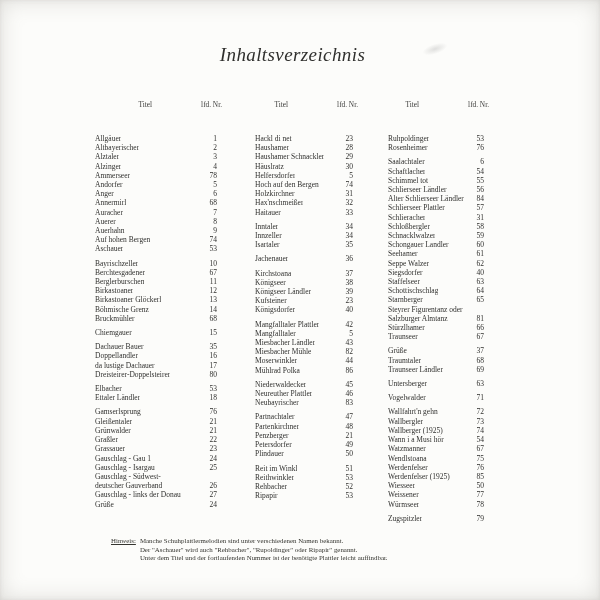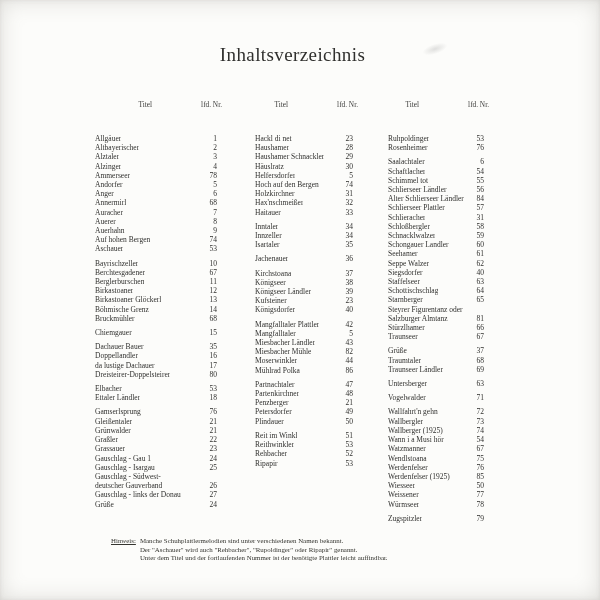--- a/index.html
+++ b/index.html
@@ -20,20 +20,21 @@
   h1.title{
     margin:0;
     padding-top:44px;
     text-align:center;
     font-size:19px;
     font-weight:normal;
     letter-spacing:.4px;
     width:485px; 
     padding-left:0;
     margin-left:50px;
+    font-style:italic;
   }
   .columns{
     position:absolute;
     left:95px;top:100px;
     display:flex;
     align-items:flex-start;
   }
   .col{flex:none;}
   .col-1{width:122px;margin-right:38px;}
   .col-2{width:98px;margin-right:35px;}
@@ -350,20 +351,34 @@
             <span class="t">Moserwinkler</span>
             <span class="n">44</span>
           </div>
           <div class="row">
             <span class="t">Mühlrad Polka</span>
             <span class="n">86</span>
           </div>
         </div>
         <div class="group">
           <div class="row">
+            <span class="t">Niederwaldecker</span>
+            <span class="n">45</span>
+          </div>
+          <div class="row">
+            <span class="t">Neureuther Plattler</span>
+            <span class="n">46</span>
+          </div>
+          <div class="row">
+            <span class="t">Neubayrischer</span>
+            <span class="n">83</span>
+          </div>
+        </div>
+        <div class="group">
+          <div class="row">
             <span class="t">Partnachtaler</span>
             <span class="n">47</span>
           </div>
           <div class="row">
             <span class="t">Partenkirchner</span>
             <span class="n">48</span>
           </div>
           <div class="row">
             <span class="t">Penzberger</span>
             <span class="n">21</span>

